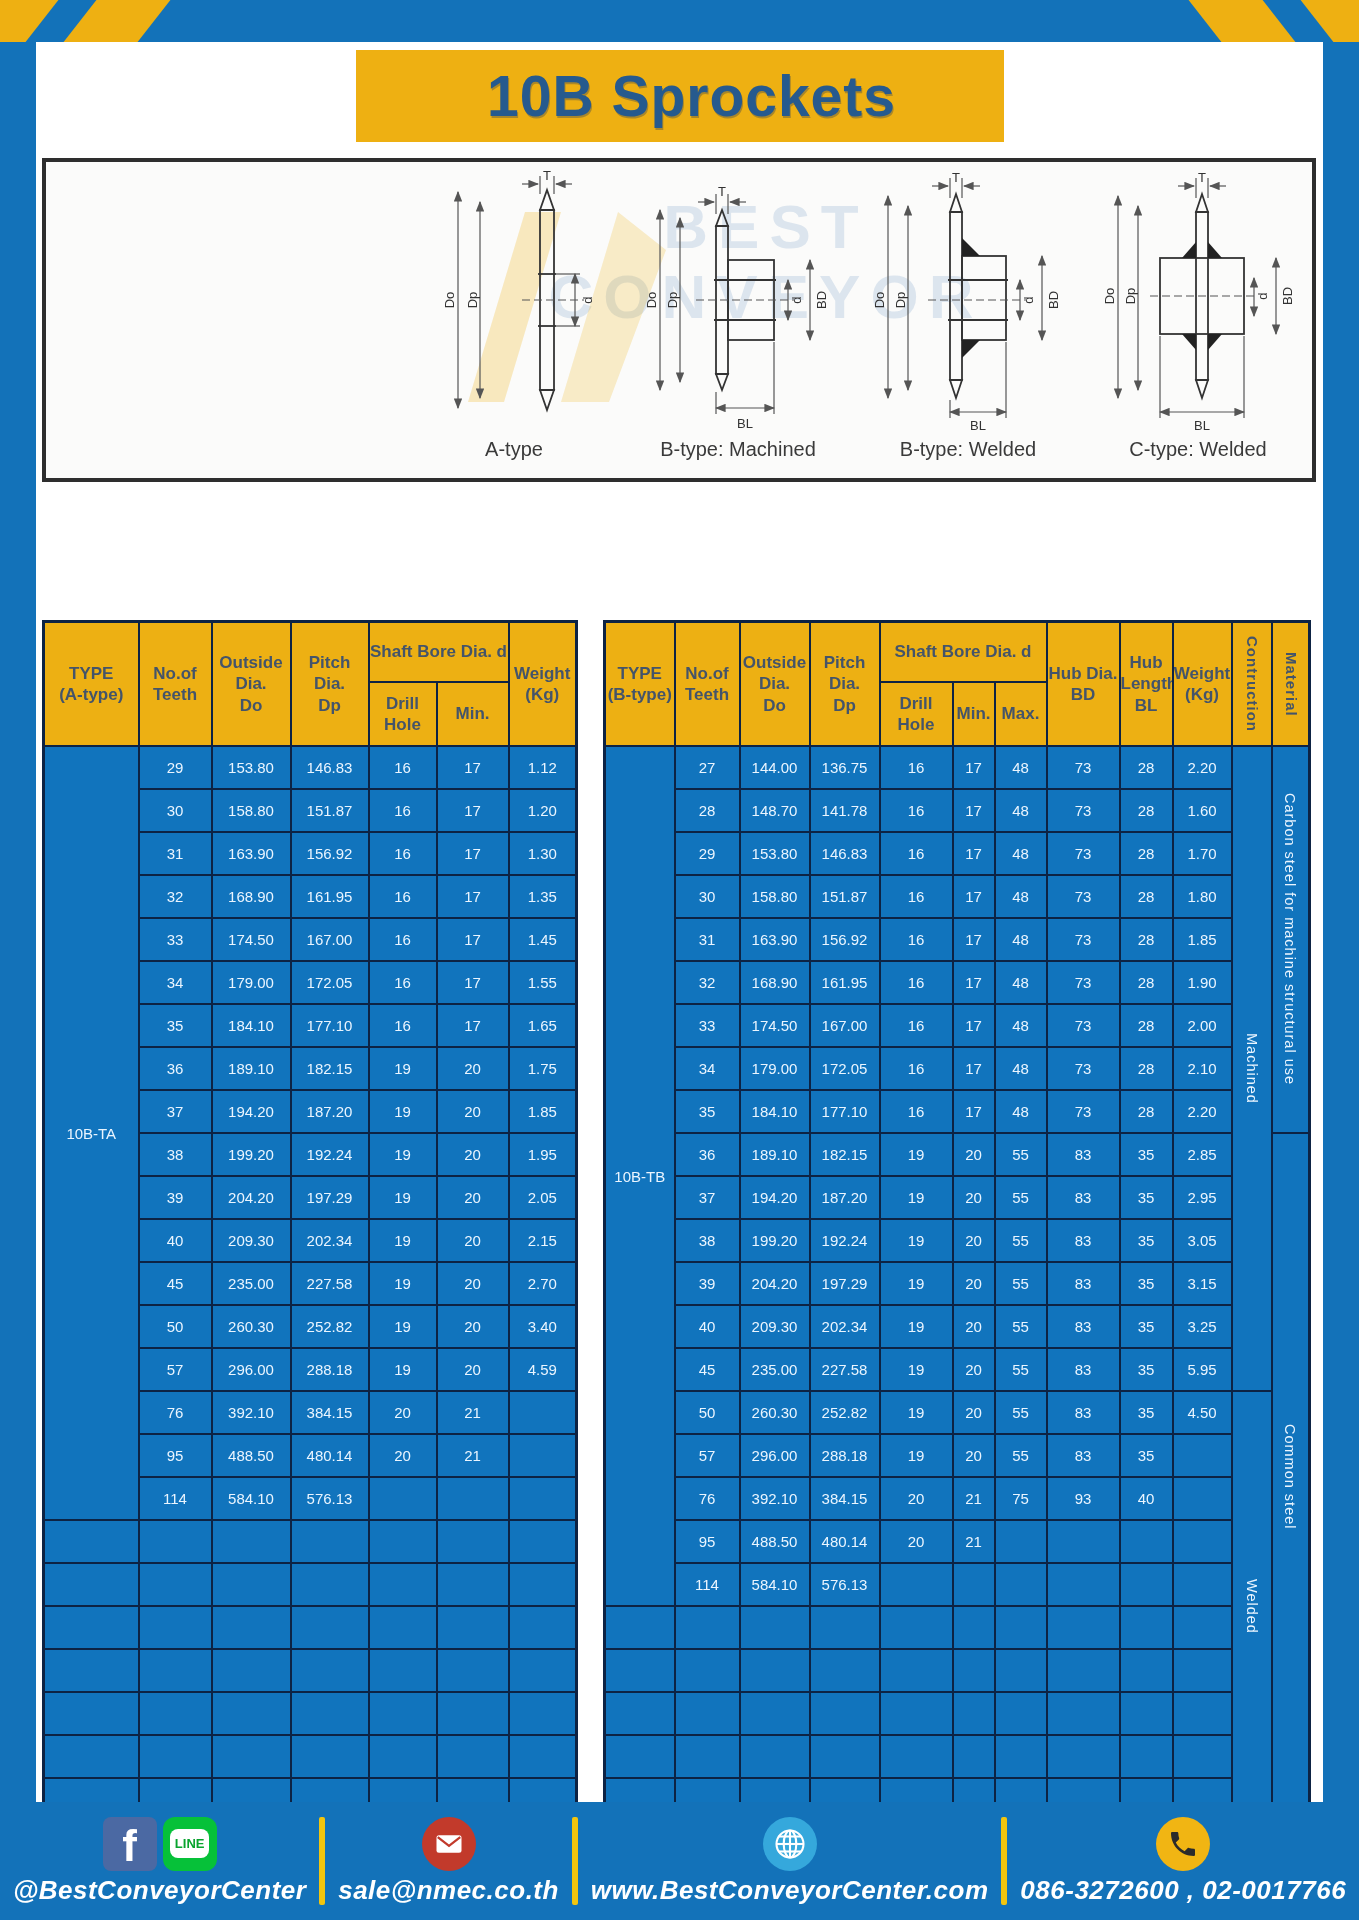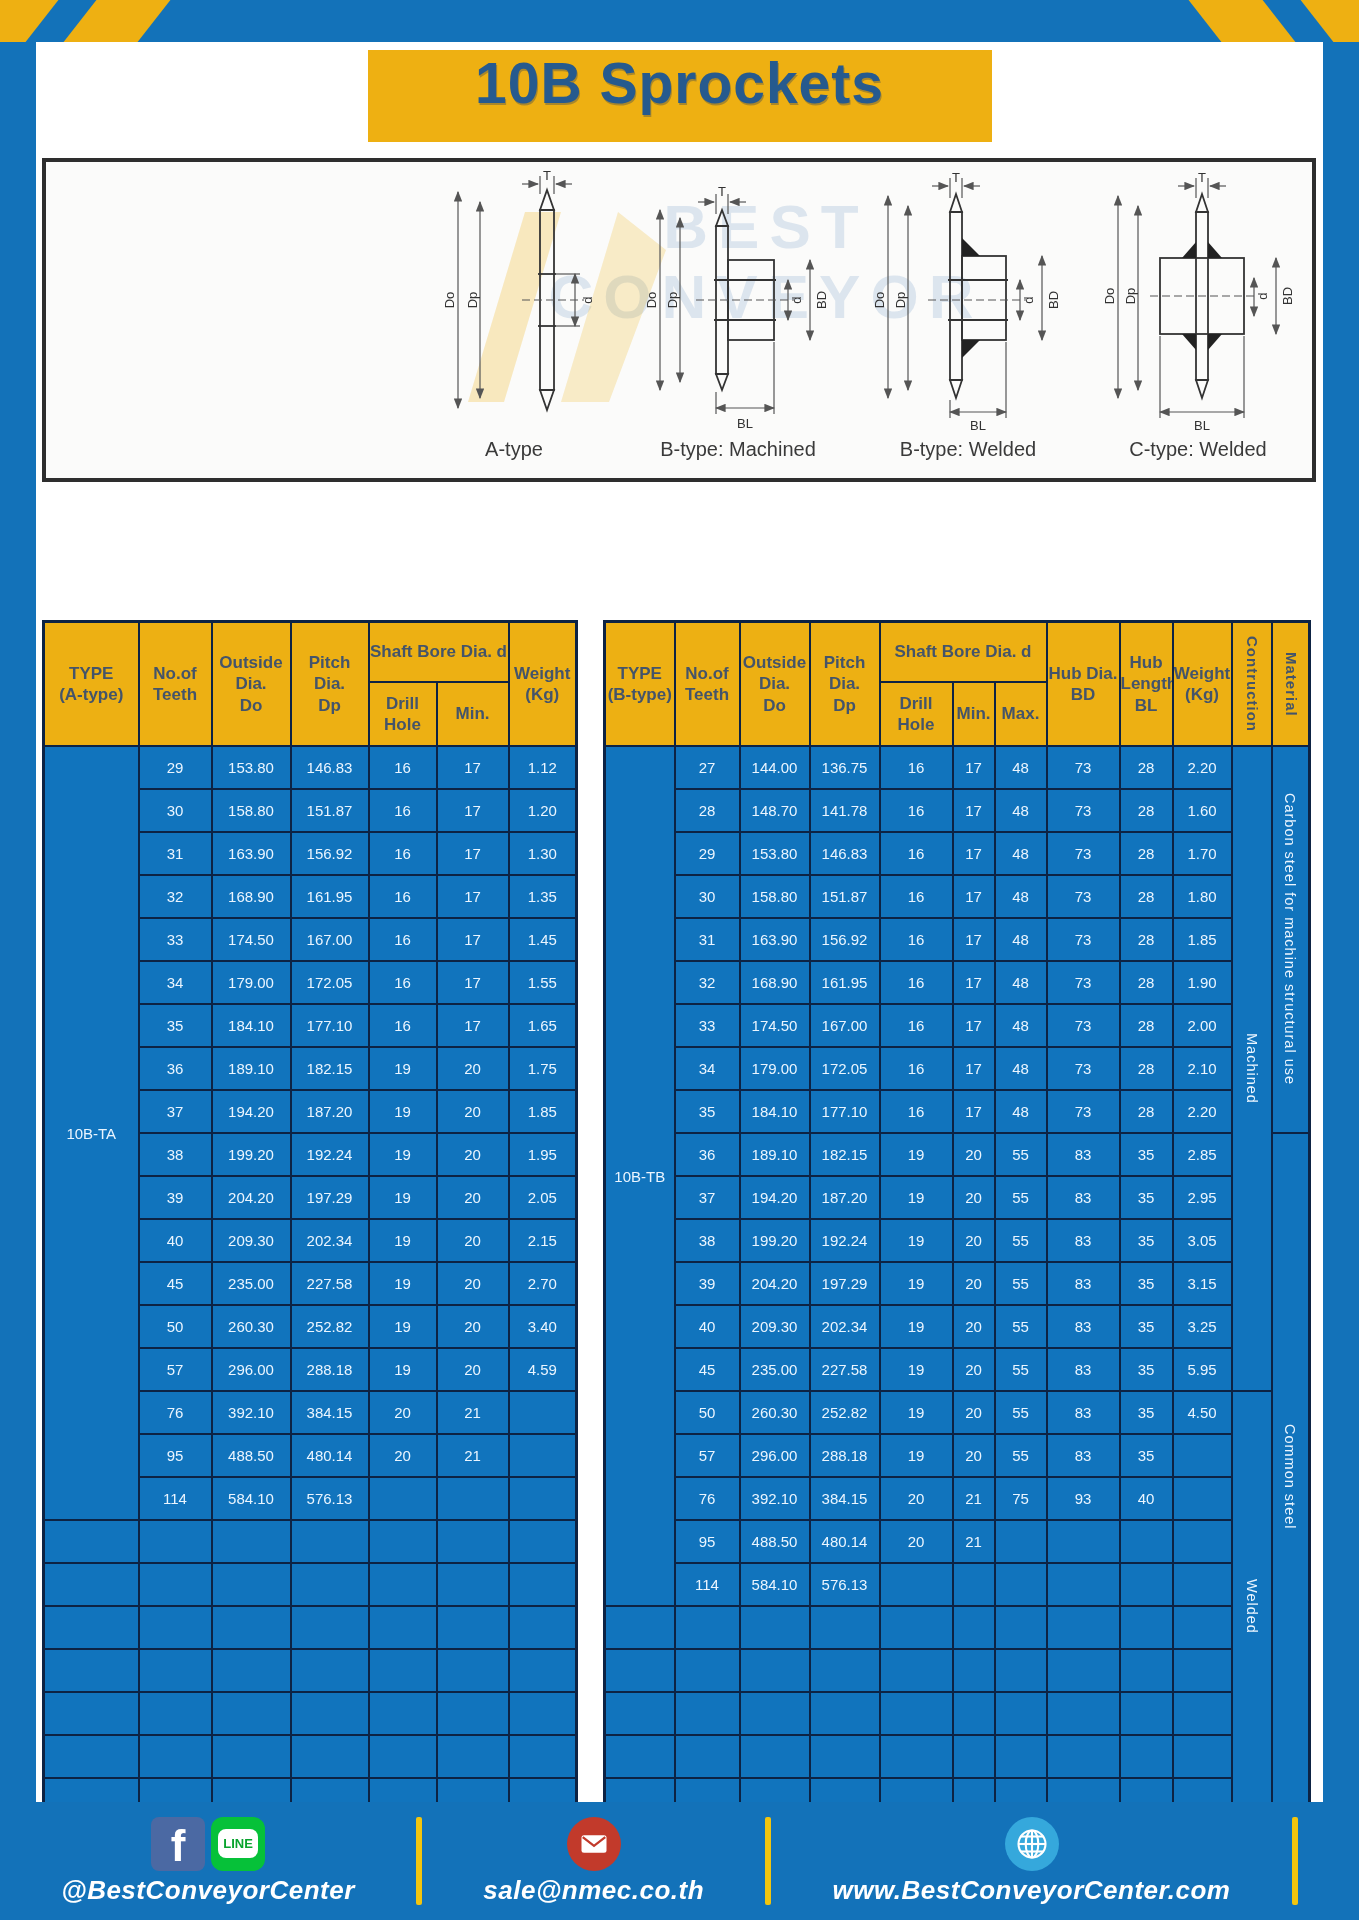--- a/index.html
+++ b/index.html
@@ -9,21 +9,21 @@
   .topbar{position:absolute;top:0;left:0;width:100%;height:42px;background:#1372b9;overflow:hidden;}
   .st{position:absolute;top:-6px;height:54px;width:74px;background:#eeb012;}
   .st.l1{left:-32px;transform:skewX(-38deg);}
   .st.l2{left:80px;transform:skewX(-38deg);}
   .st.r1{right:-32px;transform:skewX(38deg);}
   .st.r2{right:80px;transform:skewX(38deg);}
   
   .content{position:absolute;left:36px;top:42px;width:1287px;height:1760px;background:#ffffff;}
   
   .banner{position:absolute;top:8px;left:50%;transform:translateX(-50%);width:624px;height:92px;
-          background:#eeb012;display:flex;justify-content:center;}
+          background:#eeb012;display:flex;align-items:center;justify-content:center;padding-left:24px;}
   .banner span{font-size:57px;font-weight:bold;color:#265a8e;letter-spacing:1px;
                text-shadow:1px 2px 0 rgba(40,60,90,.35);}
   
   .specbox{position:absolute;top:116px;left:6px;width:1266px;height:316px;background:#fbfbfa;
            border:4px solid #2e2e2e;}
   .watermark{position:absolute;left:440px;top:30px;width:560px;text-align:center;z-index:0;
              pointer-events:none;}
   .wm-rib{position:absolute;left:-18px;top:20px;width:150px;height:190px;
           background:rgba(238,176,18,.26);clip-path:polygon(0 100%,38% 0,62% 0,24% 100%);}
   .wm-rib2{position:absolute;left:30px;top:20px;width:150px;height:190px;
@@ -874,15 +874,23 @@
           <ellipse cx="12" cy="12" rx="4.2" ry="9"></ellipse>
           <line x1="3" y1="12" x2="21" y2="12"></line>
           <line x1="4.3" y1="7" x2="19.7" y2="7"></line>
           <line x1="4.3" y1="17" x2="19.7" y2="17"></line>
           <line x1="12" y1="3" x2="12" y2="21"></line>
         </svg>
       </div>
       <div class="flabel">www.BestConveyorCenter.com</div>
     </div>
     <div class="fdiv"></div>
+    <div class="fsec">
+      <div class="circ phone">
+        <svg width="32" height="32" viewBox="0 0 24 24">
+          <path fill="#2b2b2b" d="M6.6 10.8c1.4 2.8 3.8 5.1 6.6 6.6l2.2-2.2c.3-.3.7-.4 1-.2 1.1.4 2.3.6 3.6.6.6 0 1 .4 1 1V20c0 .6-.4 1-1 1C10.6 21 3 13.4 3 4c0-.6.4-1 1-1h3.5c.6 0 1 .4 1 1 0 1.2.2 2.4.6 3.6.1.3 0 .7-.2 1l-2.3 2.2z"></path>
+        </svg>
+      </div>
+      <div class="flabel">086-3272600 , 02-0017766</div>
+    </div>
   </div>
 
 </div>
 
 </body></html>

